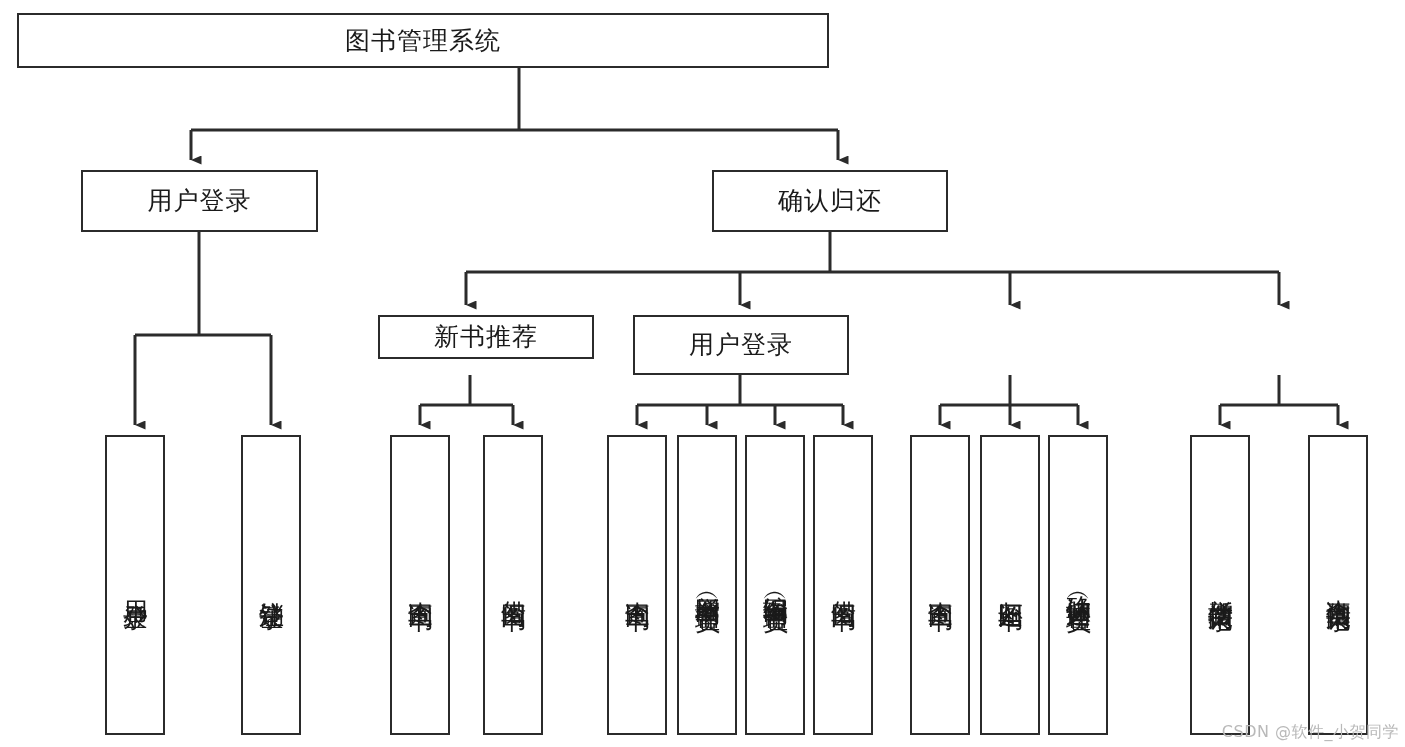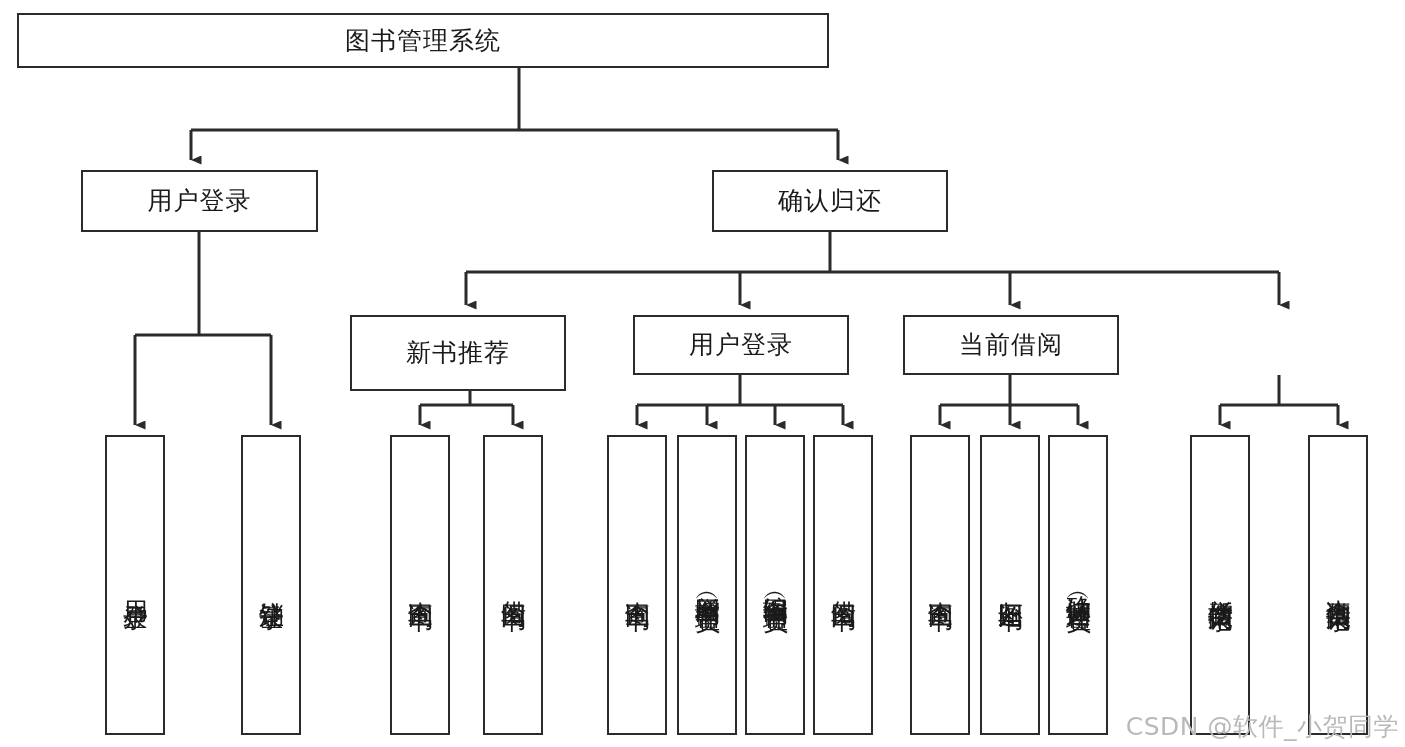--- a/index.html
+++ b/index.html
@@ -51,21 +51,21 @@
     font-size: 25px;
     line-height: 1.28;
     letter-spacing: 2px;
     white-space: nowrap;
     text-align: center;
   }
   #watermark {
     position: absolute;
     right: 6px;
     bottom: 4px;
-    font-size: 25px;
+    font-size: 16px;
     color: #b9b9b9;
     white-space: nowrap;
     letter-spacing: 0.5px;
   }
 </style>
 </head>
 <body>
 
 <div id="canvas">
 
@@ -124,28 +124,25 @@
     <span class="label">图书管理系统</span>
   </div>
 
   <div class="node node-h" style="left:81px; top:170px; width:237px; height:62px;">
     <span class="label">用户登录</span>
   </div>
   <div class="node node-h" style="left:712px; top:170px; width:236px; height:62px;">
     <span class="label">确认归还</span>
   </div>
 
-  <div class="node node-h" style="left:350px; top:315px; width:216px; height:76px;">
+  <div class="node node-h" style="left:378px; top:315px; width:216px; height:44px;">
     <span class="label">新书推荐</span>
   </div>
   <div class="node node-h" style="left:633px; top:315px; width:216px; height:60px;">
     <span class="label">用户登录</span>
-  </div>
-  <div class="node node-h" style="left:903px; top:315px; width:216px; height:60px;">
-    <span class="label">当前借阅</span>
   </div>
 
   <div class="node node-v" style="left:105px; top:435px; width:60px; height:300px;">
     <span class="label">用户登录</span>
   </div>
   <div class="node node-v" style="left:241px; top:435px; width:60px; height:300px;">
     <span class="label">注销登录</span>
   </div>
 
   <div class="node node-v" style="left:390px; top:435px; width:60px; height:300px;">

